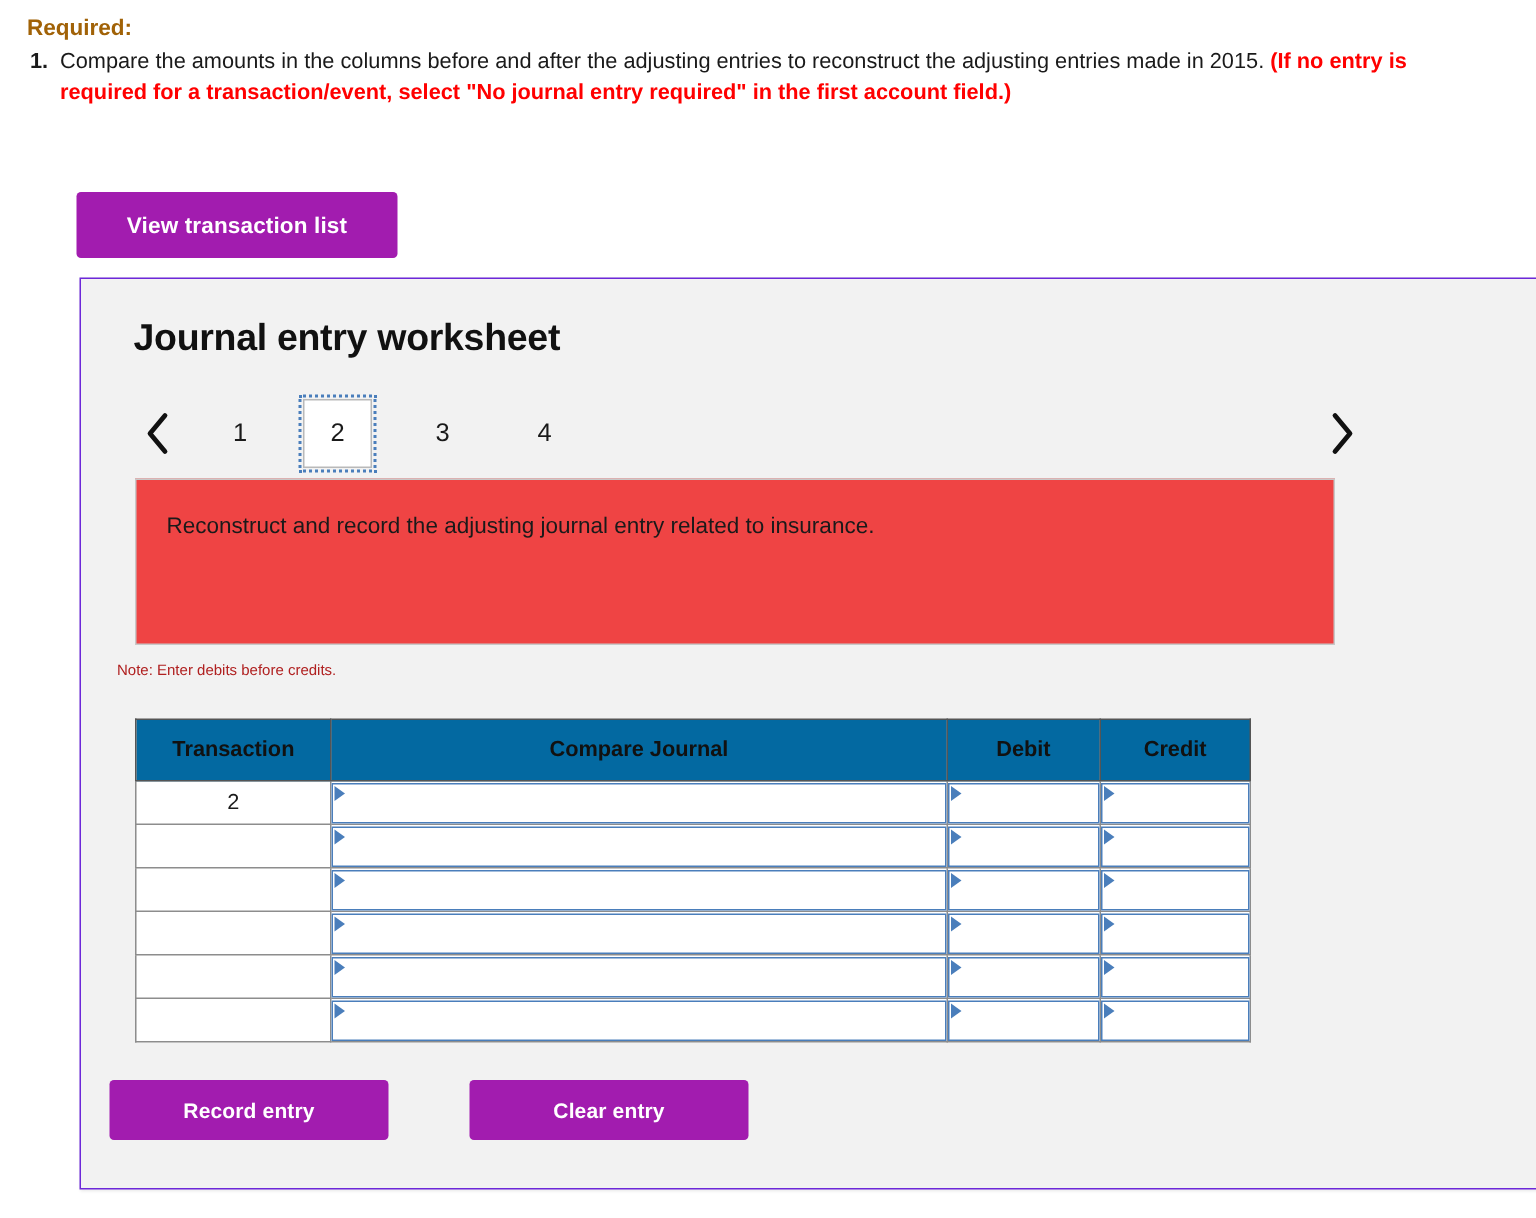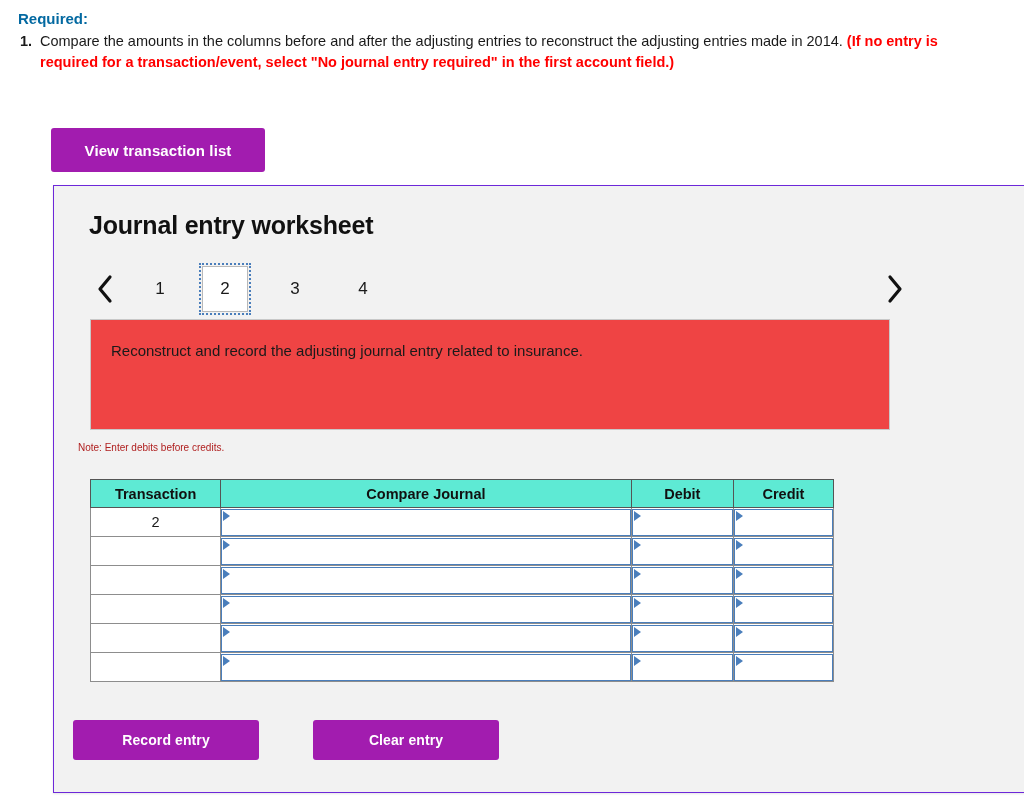--- a/index.html
+++ b/index.html
@@ -19,21 +19,21 @@
   
   .required-block {
     position: absolute;
     left: 18px;
     top: 10px;
     width: 930px;
   }
   .required-title {
     font-size: 15px;
     font-weight: bold;
-    color: #0369a1;
+    color: #a16207;
     line-height: 18px;
     margin-bottom: 3px;
   }
   .req-item {
     display: flex;
     align-items: flex-start;
     font-size: 14.5px;
     line-height: 21px;
   }
   .req-num {
@@ -183,27 +183,27 @@
   .journal-table {
     position: absolute;
     left: 36px;
     top: 293px;
     width: 744px;
     border-collapse: collapse;
     table-layout: fixed;
     font-size: 14px;
   }
   .journal-table th {
-    background: #5eead4;
+    background: #0369a1;
     border: 1px solid #555555;
     height: 28px;
     font-size: 14.5px;
     font-weight: bold;
     color: #111111;
-    padding: 5px 4px;
+    padding: 12px 4px;
     box-sizing: border-box;
   }
   .journal-table td {
     border: 1px solid #8d8d8d;
     height: 29px;
     padding: 0;
     background: #ffffff;
     box-sizing: border-box;
   }
   .col-transaction { width: 130px; }
@@ -264,21 +264,21 @@
     height: 40px;
   }
 </style>
 </head>
 <body>
 
 <div class="required-block">
   <div class="required-title">Required:</div>
   <div class="req-item">
     <span class="req-num">1.</span>
-    <span class="req-text"><span>Compare the amounts in the columns before and after the adjusting entries to reconstruct the adjusting entries made in 2014. </span><span class="req-red">(If no entry is required for a transaction/event, select "No journal entry required" in the first account field.)</span></span>
+    <span class="req-text"><span>Compare the amounts in the columns before and after the adjusting entries to reconstruct the adjusting entries made in 2015. </span><span class="req-red">(If no entry is required for a transaction/event, select "No journal entry required" in the first account field.)</span></span>
   </div>
 </div>
 
 <button class="btn btn-transaction-list">View transaction list</button>
 
 <div class="worksheet-card">
 
   <div class="worksheet-title">Journal entry worksheet</div>
 
   <div class="tabstrip">

